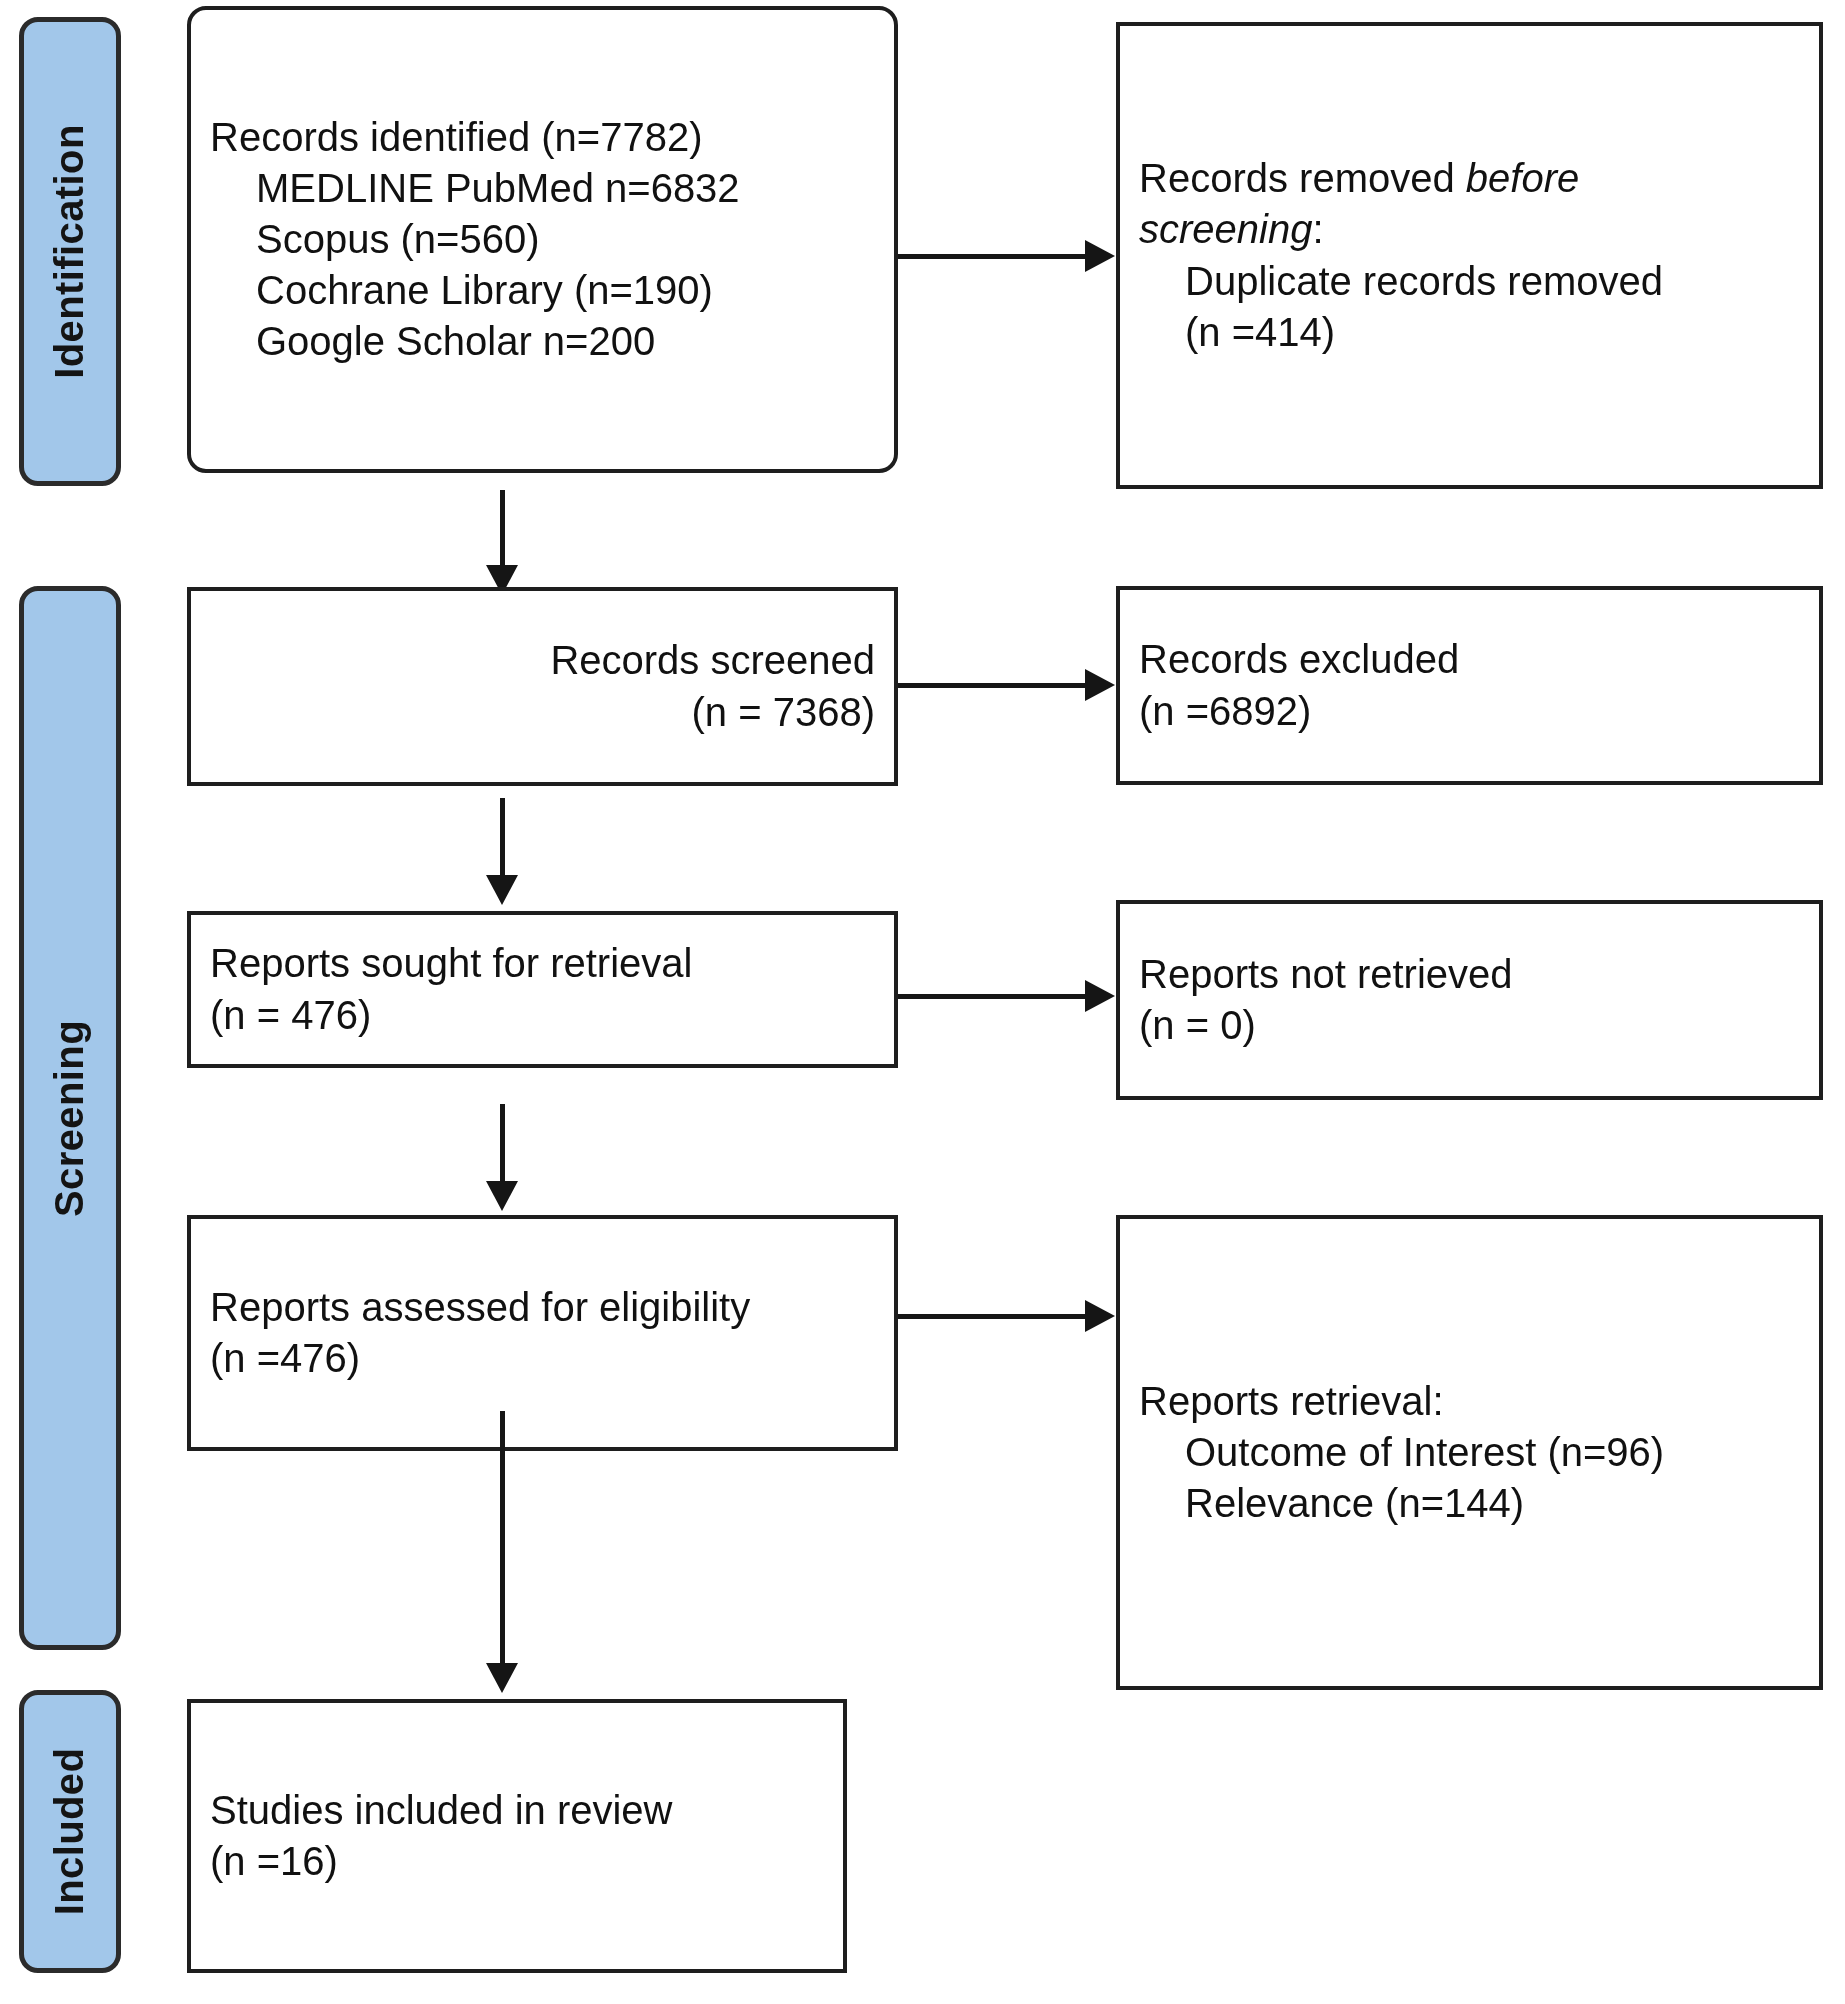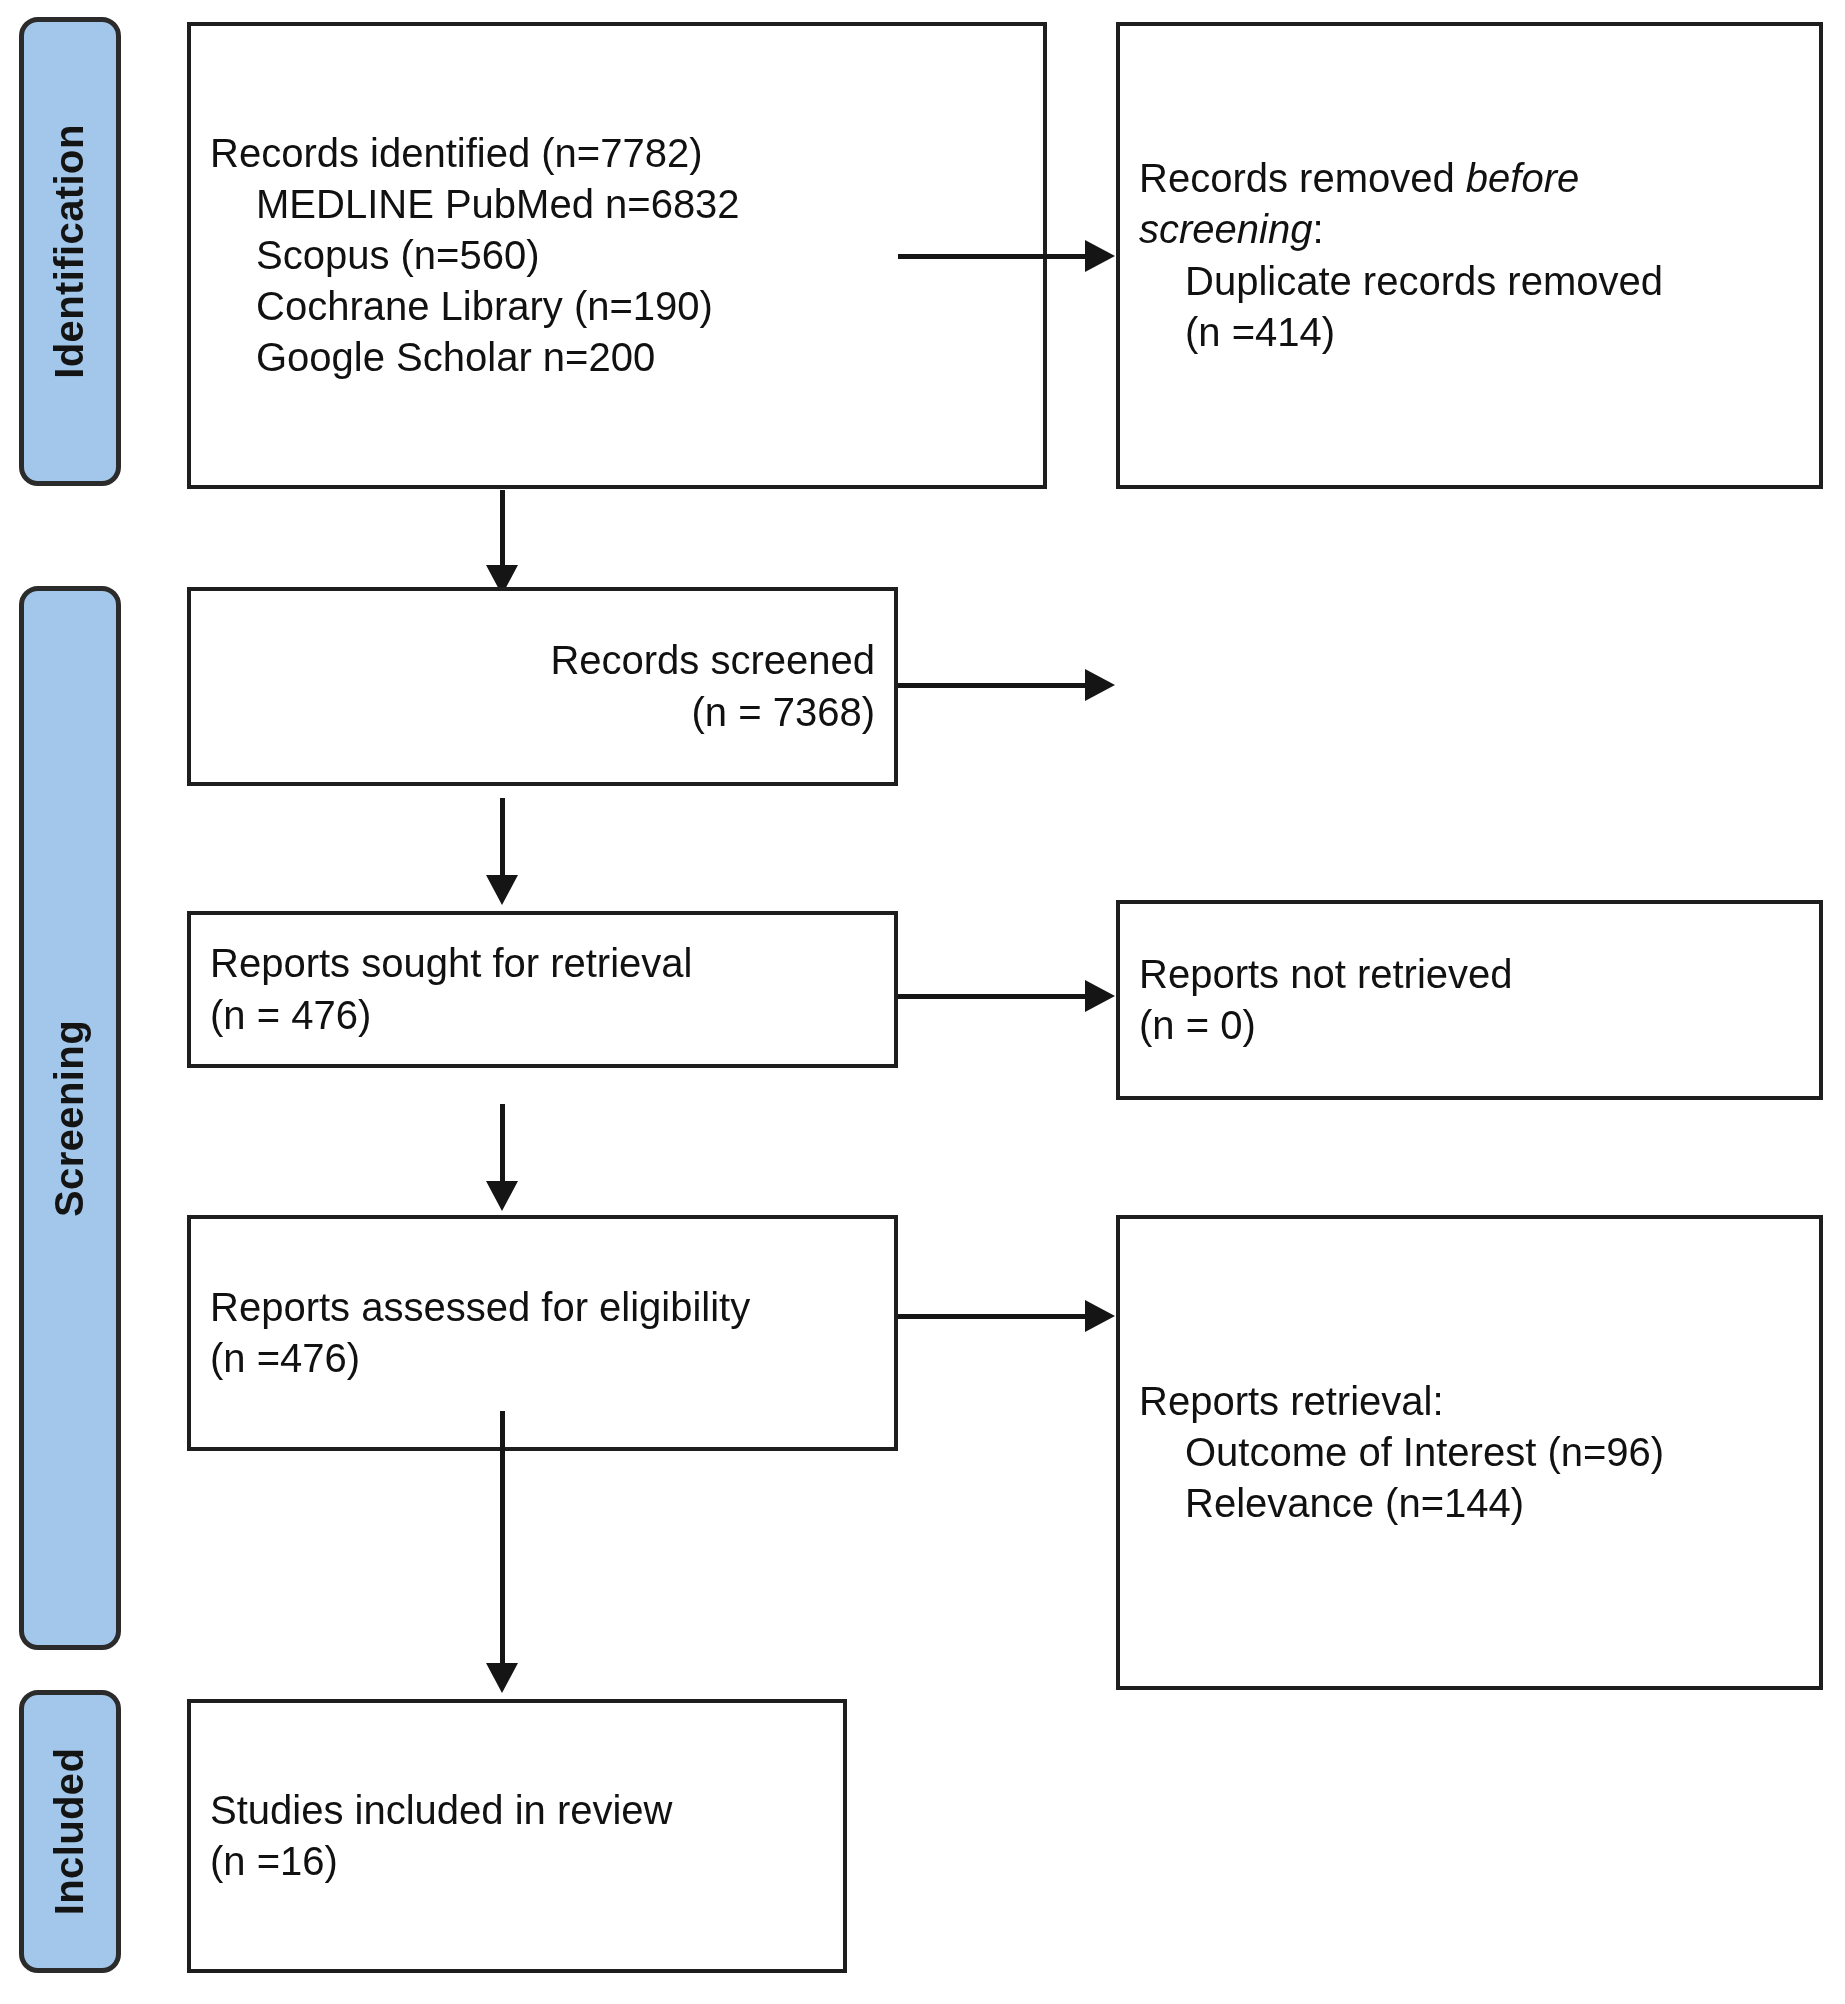--- a/index.html
+++ b/index.html
@@ -99,21 +99,21 @@
   </div>
 
   <div class="stage-bar" style="left:18.5px; top:586px; width:102px; height:1064px;">
     <span class="stage-label">Screening</span>
   </div>
 
   <div class="stage-bar" style="left:18.5px; top:1690px; width:102px; height:283px;">
     <span class="stage-label">Included</span>
   </div>
 
-  <div class="flow-box" style="left:187px; top:22px; width:860px; height:467px;">
+  <div class="flow-box" style="left:187px; top:6px; width:711px; height:467px;border-radius:19px;">
     <div class="box-text">
       <span class="ln">Records identified (n=7782)</span>
       <span class="ln indent">MEDLINE PubMed n=6832</span>
       <span class="ln indent">Scopus (n=560)</span>
       <span class="ln indent">Cochrane Library (n=190)</span>
       <span class="ln indent">Google Scholar n=200</span>
     </div>
   </div>
 
   <div class="flow-box" style="left:1116px; top:22px; width:707px; height:467px;">
@@ -131,20 +131,26 @@
   <div class="conn v" style="left:500px; top:490px; width:4.5px; height:82px;"></div>
   <div class="arrowhead down" style="left:486px; top:565px;"></div>
 
   <div class="flow-box" style="left:187px; top:587px; width:711px; height:199px;text-align:right;">
     <div class="box-text">
       <span class="ln">Records screened</span>
       <span class="ln">(n = 7368)</span>
     </div>
   </div>
 
+  <div class="flow-box" style="left:1116px; top:586px; width:707px; height:199px;">
+    <div class="box-text">
+      <span class="ln">Records excluded</span>
+      <span class="ln">(n =6892)</span>
+    </div>
+  </div>
 
   <div class="conn h" style="left:898px; top:683px; width:189px;"></div>
   <div class="arrowhead right" style="left:1085px; top:669px;"></div>
 
   <div class="conn v" style="left:500px; top:798px; width:4.5px; height:83px;"></div>
   <div class="arrowhead down" style="left:486px; top:875px;"></div>
 
   <div class="flow-box" style="left:187px; top:911px; width:711px; height:157px;">
     <div class="box-text">
       <span class="ln">Reports sought for retrieval</span>

